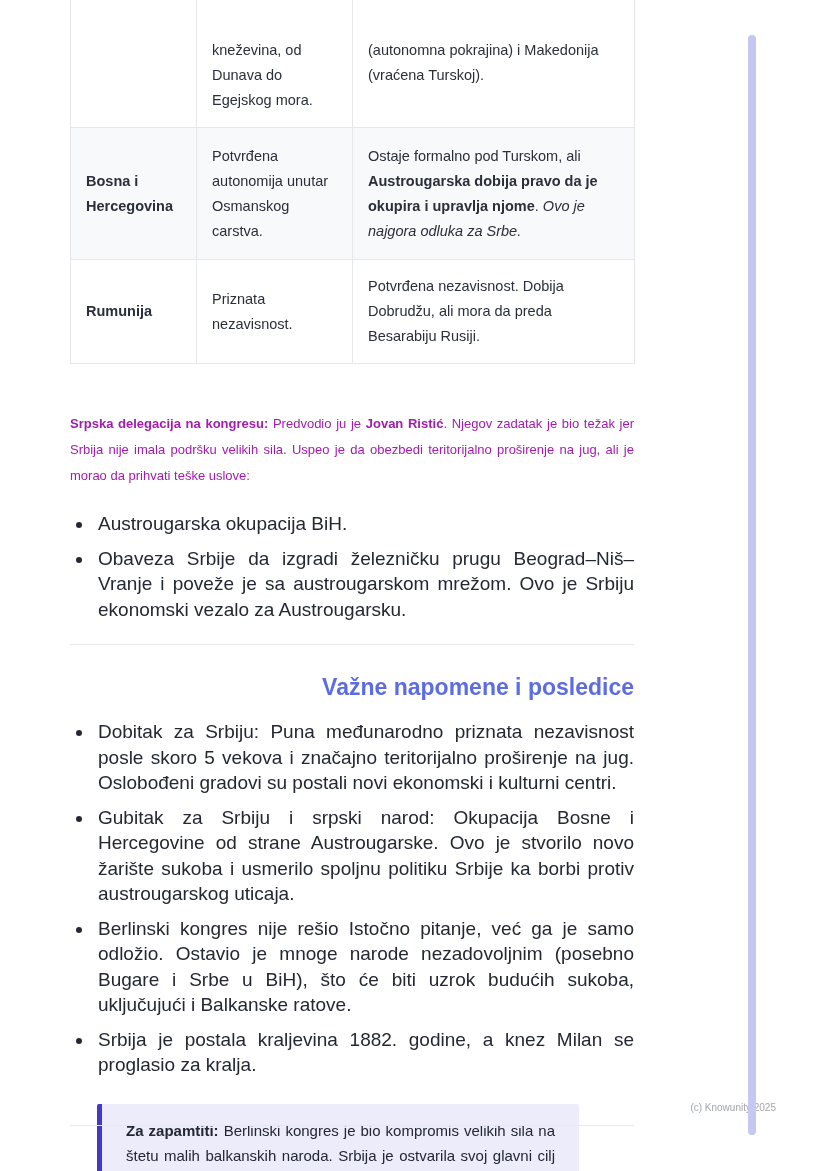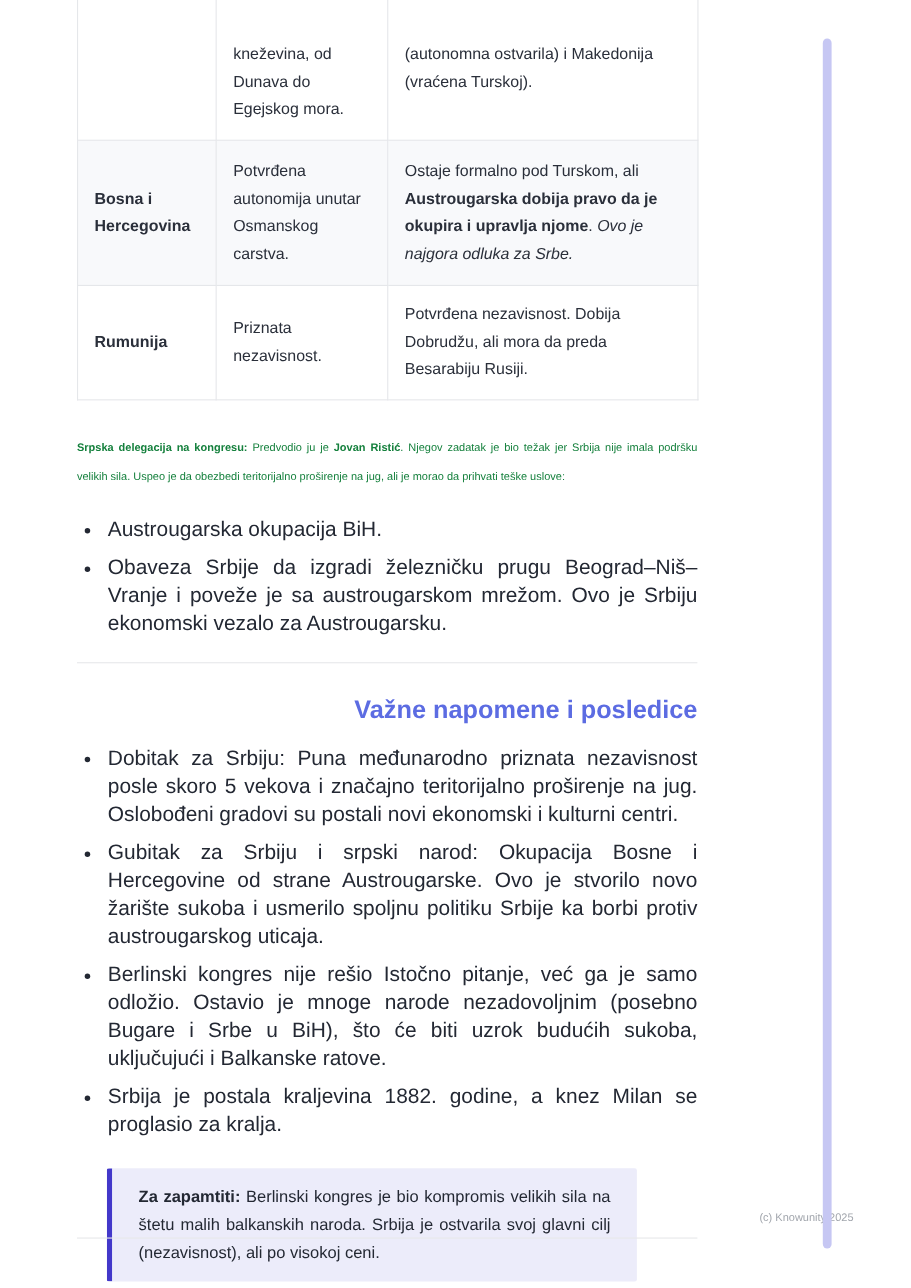--- a/index.html
+++ b/index.html
@@ -13,21 +13,21 @@
   table.doc-table td { border:1px solid #e5e7ea; vertical-align:middle; padding:14px 15px;
       font-size:14.5px; line-height:25px; color:#2a2f3a; }
   col.c1 { width:126px; } col.c2 { width:156px; } col.c3 { width:282px; }
   tr.row-clipped { height:127px; }
   tr.row-clipped td { vertical-align:top; padding-top:38px; }
   tr.row-shaded { height:132px; background:#f8f9fb; }
   tr.row-plain { height:104px; }
   td.cell-country { font-weight:700; color:#1f2430; }
 
   
-  .para { margin-top:31px; font-size:10px; line-height:26px; text-align:justify; color:#15803d; }
+  .para { margin-top:47px; font-size:13px; line-height:26px; text-align:justify; color:#a21caf; }
   ul.bullets { margin-top:22px; padding-left:24px; list-style:disc outside; }
   ul.bullets li { font-size:19px; line-height:25.5px; text-align:justify; margin-bottom:9px; padding-left:4px; }
   ul.bullets li:last-child { margin-bottom:0; }
 
   hr.divider { border:none; border-top:1px solid #e7e8ea; margin-top:22px; }
 
   h2.section-heading { margin-top:27px; font-size:23px; line-height:30px; font-weight:700; color:#5c6ce2;text-align:right; }
   ul.bullets.notes { margin-top:17px; }
 
   
@@ -51,21 +51,21 @@
     <table class="doc-table">
       <colgroup>
           <col class="c1">
           <col class="c2">
           <col class="c3">
         </colgroup>
       <tbody>
         <tr class="row-clipped">
           <td class="cell-country"></td>
           <td><span>kneževina, od Dunava do Egejskog mora.</span></td>
-          <td><span>(autonomna ostvarila) i Makedonija (vraćena Turskoj).</span></td>
+          <td><span>(autonomna pokrajina) i Makedonija (vraćena Turskoj).</span></td>
         </tr>
         <tr class="row-shaded">
           <td class="cell-country">Bosna i Hercegovina</td>
           <td><span>Potvrđena autonomija unutar Osmanskog carstva.</span></td>
           <td><span>Ostaje formalno pod Turskom, ali </span><span style="font-weight: 700;">Austrougarska dobija pravo da je okupira i upravlja njome</span><span>. </span><span style="font-style: italic;">Ovo je najgora odluka za Srbe.</span></td>
         </tr>
         <tr class="row-plain">
           <td class="cell-country">Rumunija</td>
           <td><span>Priznata nezavisnost.</span></td>
           <td><span>Potvrđena nezavisnost. Dobija Dobrudžu, ali mora da preda Besarabiju Rusiji.</span></td>

